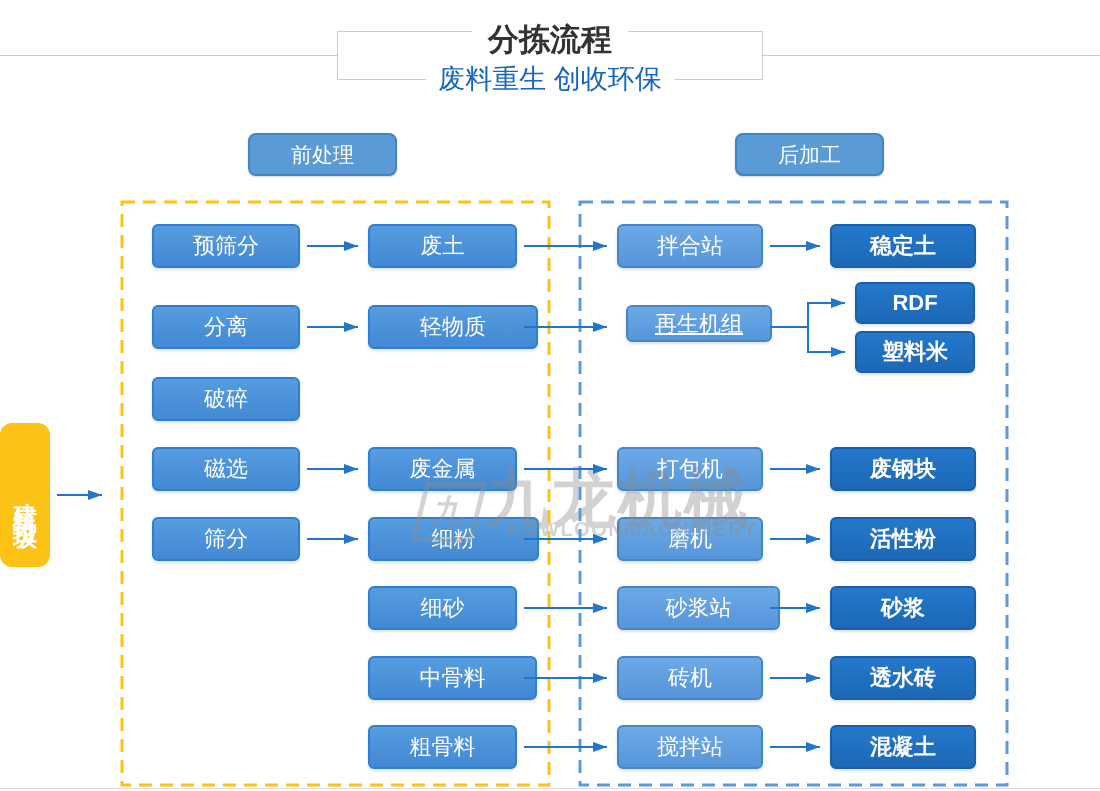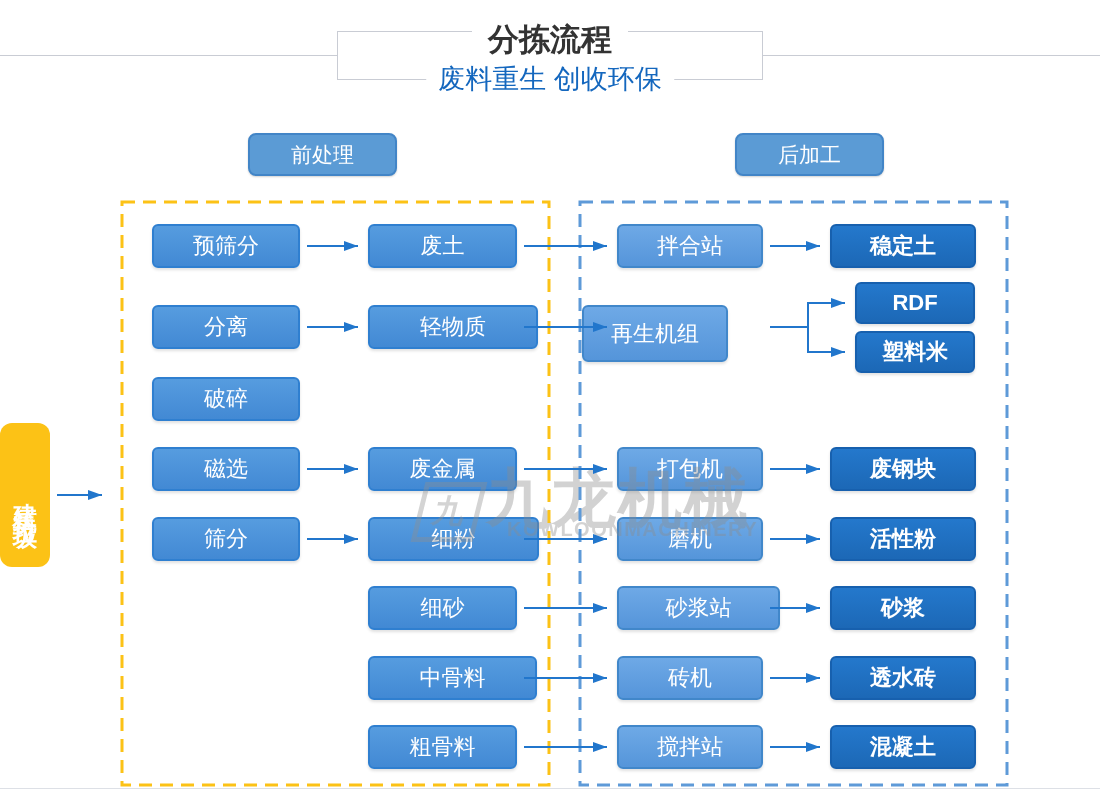--- a/index.html
+++ b/index.html
@@ -65,21 +65,21 @@
       <div class="node process" style="left: 152px; top: 447px; width: 148px; height: 44px;">磁选</div>
       <div class="node process" style="left: 152px; top: 517px; width: 148px; height: 44px;">筛分</div>
       <div class="node material" style="left: 368px; top: 224px; width: 149px; height: 44px;">废土</div>
       <div class="node material" style="left: 368px; top: 305px; width: 170px; height: 44px;">轻物质</div>
       <div class="node material" style="left: 368px; top: 447px; width: 149px; height: 44px; text-align: center;">废金属</div>
       <div class="node material" style="left: 368px; top: 517px; width: 171px; height: 44px;">细粉</div>
       <div class="node material" style="left: 368px; top: 586px; width: 149px; height: 44px;">细砂</div>
       <div class="node material" style="left: 368px; top: 656px; width: 169px; height: 44px;">中骨料</div>
       <div class="node material" style="left: 368px; top: 725px; width: 149px; height: 44px;">粗骨料</div>
       <div class="node machine" style="left: 617px; top: 224px; width: 146px; height: 44px;">拌合站</div>
-      <div class="node machine" style="left: 582px; top: 305px; width: 146px; height: 57px;">再生机组</div>
+      <div class="node machine" style="left: 626px; top: 305px; width: 146px; height: 37px; text-decoration: underline;">再生机组</div>
       <div class="node machine" style="left: 617px; top: 447px; width: 146px; height: 44px;">打包机</div>
       <div class="node machine" style="left: 617px; top: 517px; width: 146px; height: 44px;">磨机</div>
       <div class="node machine" style="left: 617px; top: 586px; width: 163px; height: 44px;">砂浆站</div>
       <div class="node machine" style="left: 617px; top: 656px; width: 146px; height: 44px;">砖机</div>
       <div class="node machine" style="left: 617px; top: 725px; width: 146px; height: 44px;">搅拌站</div>
       <div class="node product" style="left: 830px; top: 224px; width: 146px; height: 44px;">稳定土</div>
       <div class="node product" style="left: 855px; top: 282px; width: 120px; height: 42px;">RDF</div>
       <div class="node product" style="left: 855px; top: 331px; width: 120px; height: 42px;">塑料米</div>
       <div class="node product" style="left: 830px; top: 447px; width: 146px; height: 44px;">废钢块</div>
       <div class="node product" style="left: 830px; top: 517px; width: 146px; height: 44px;">活性粉</div>

